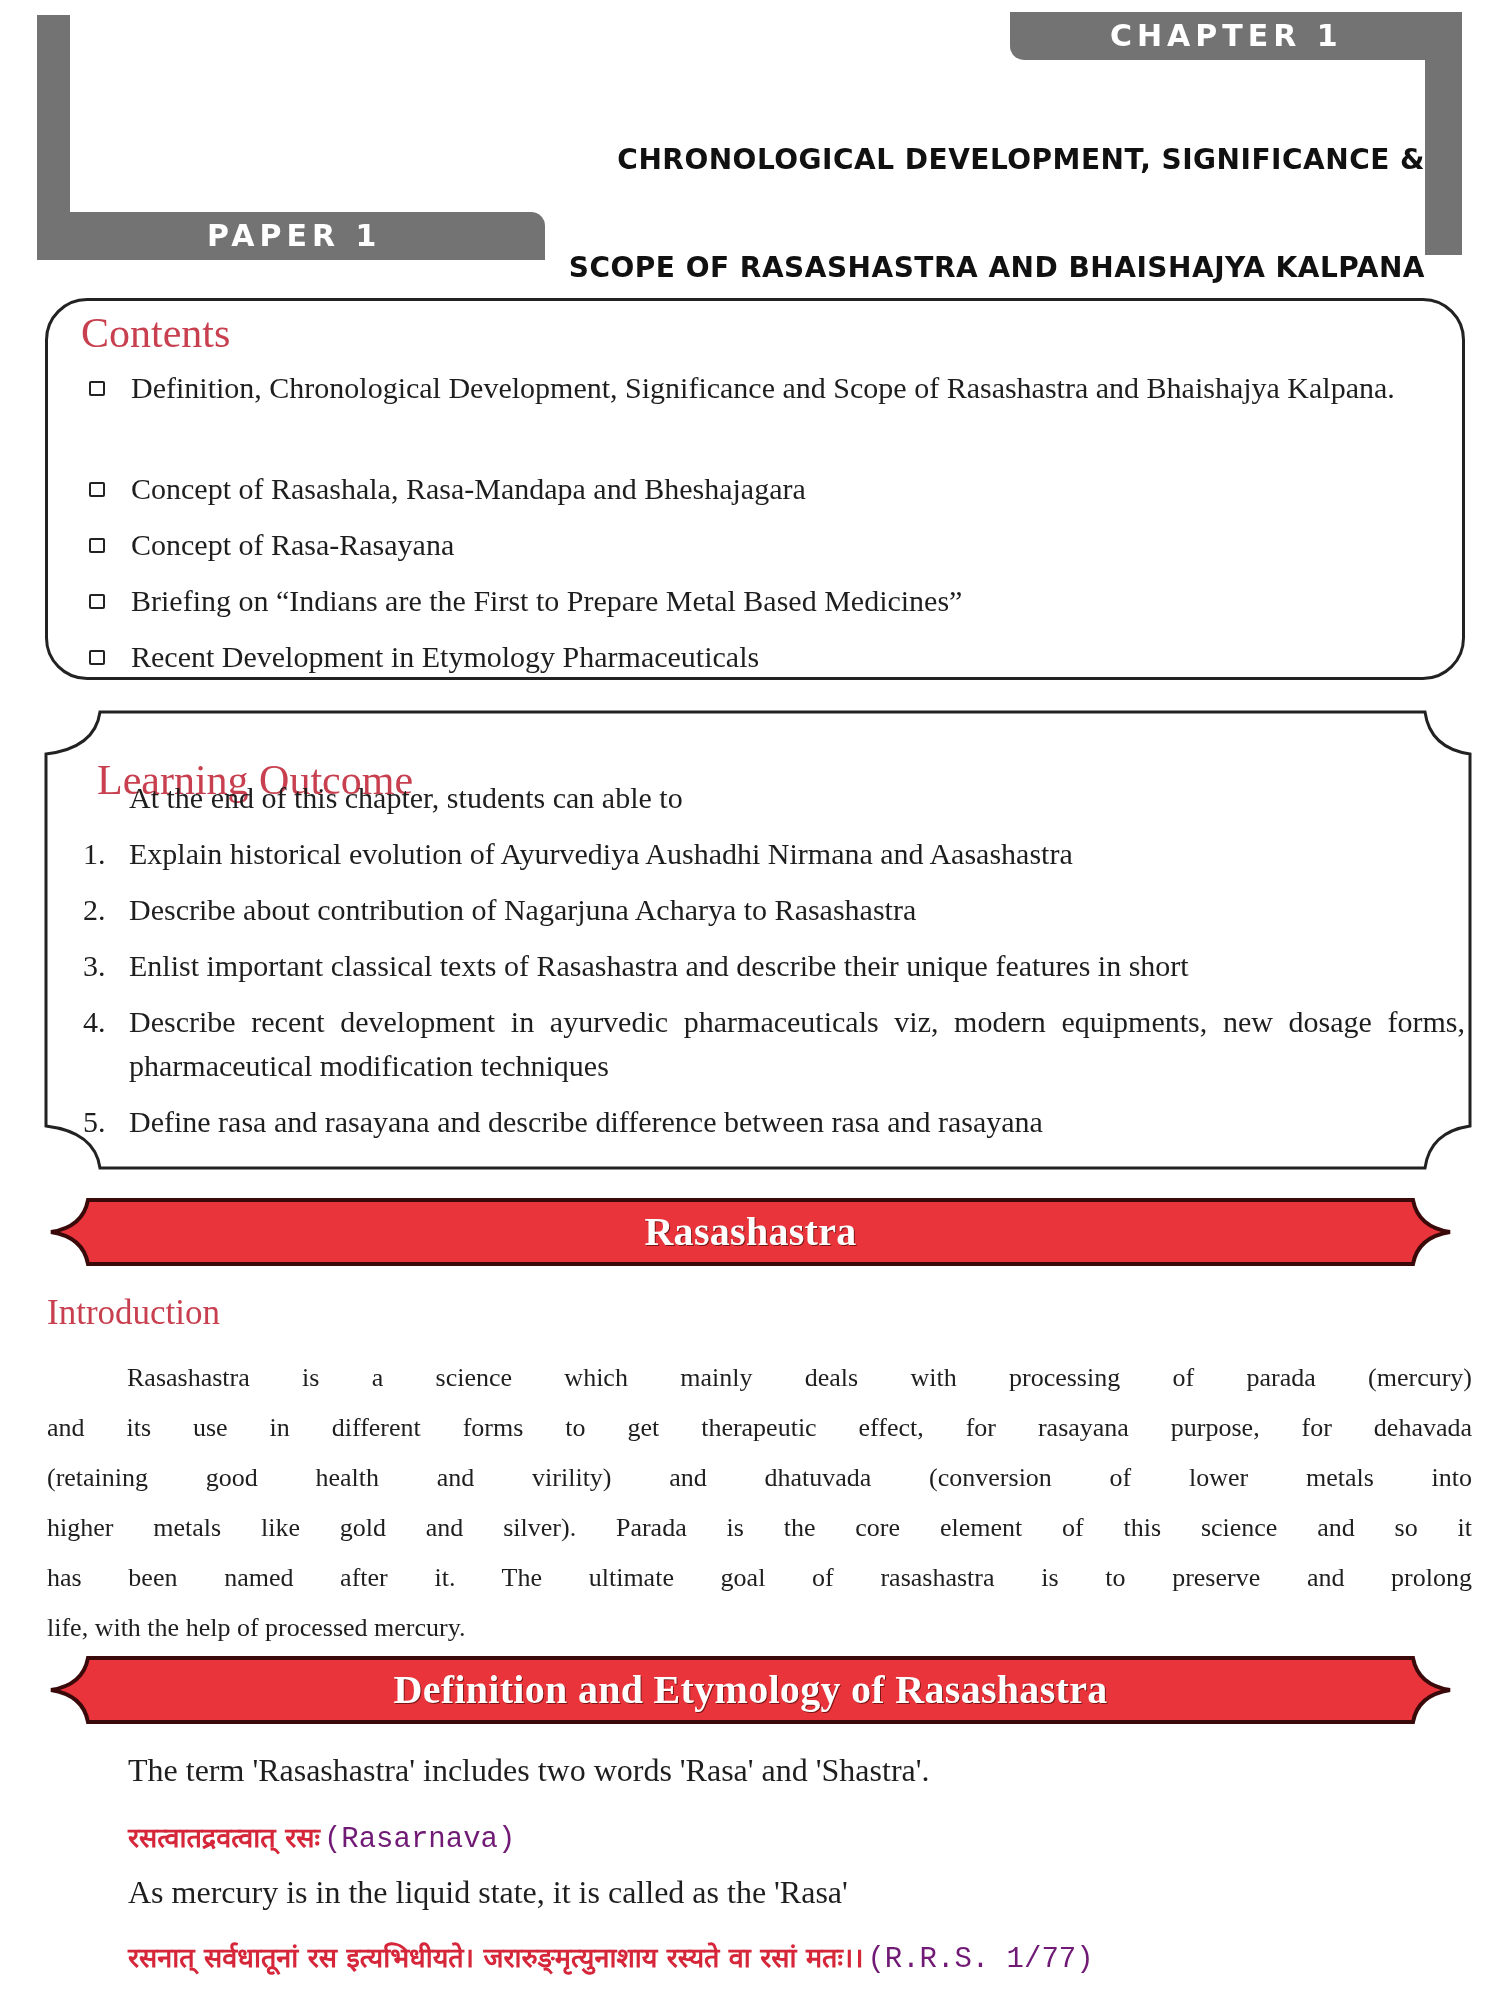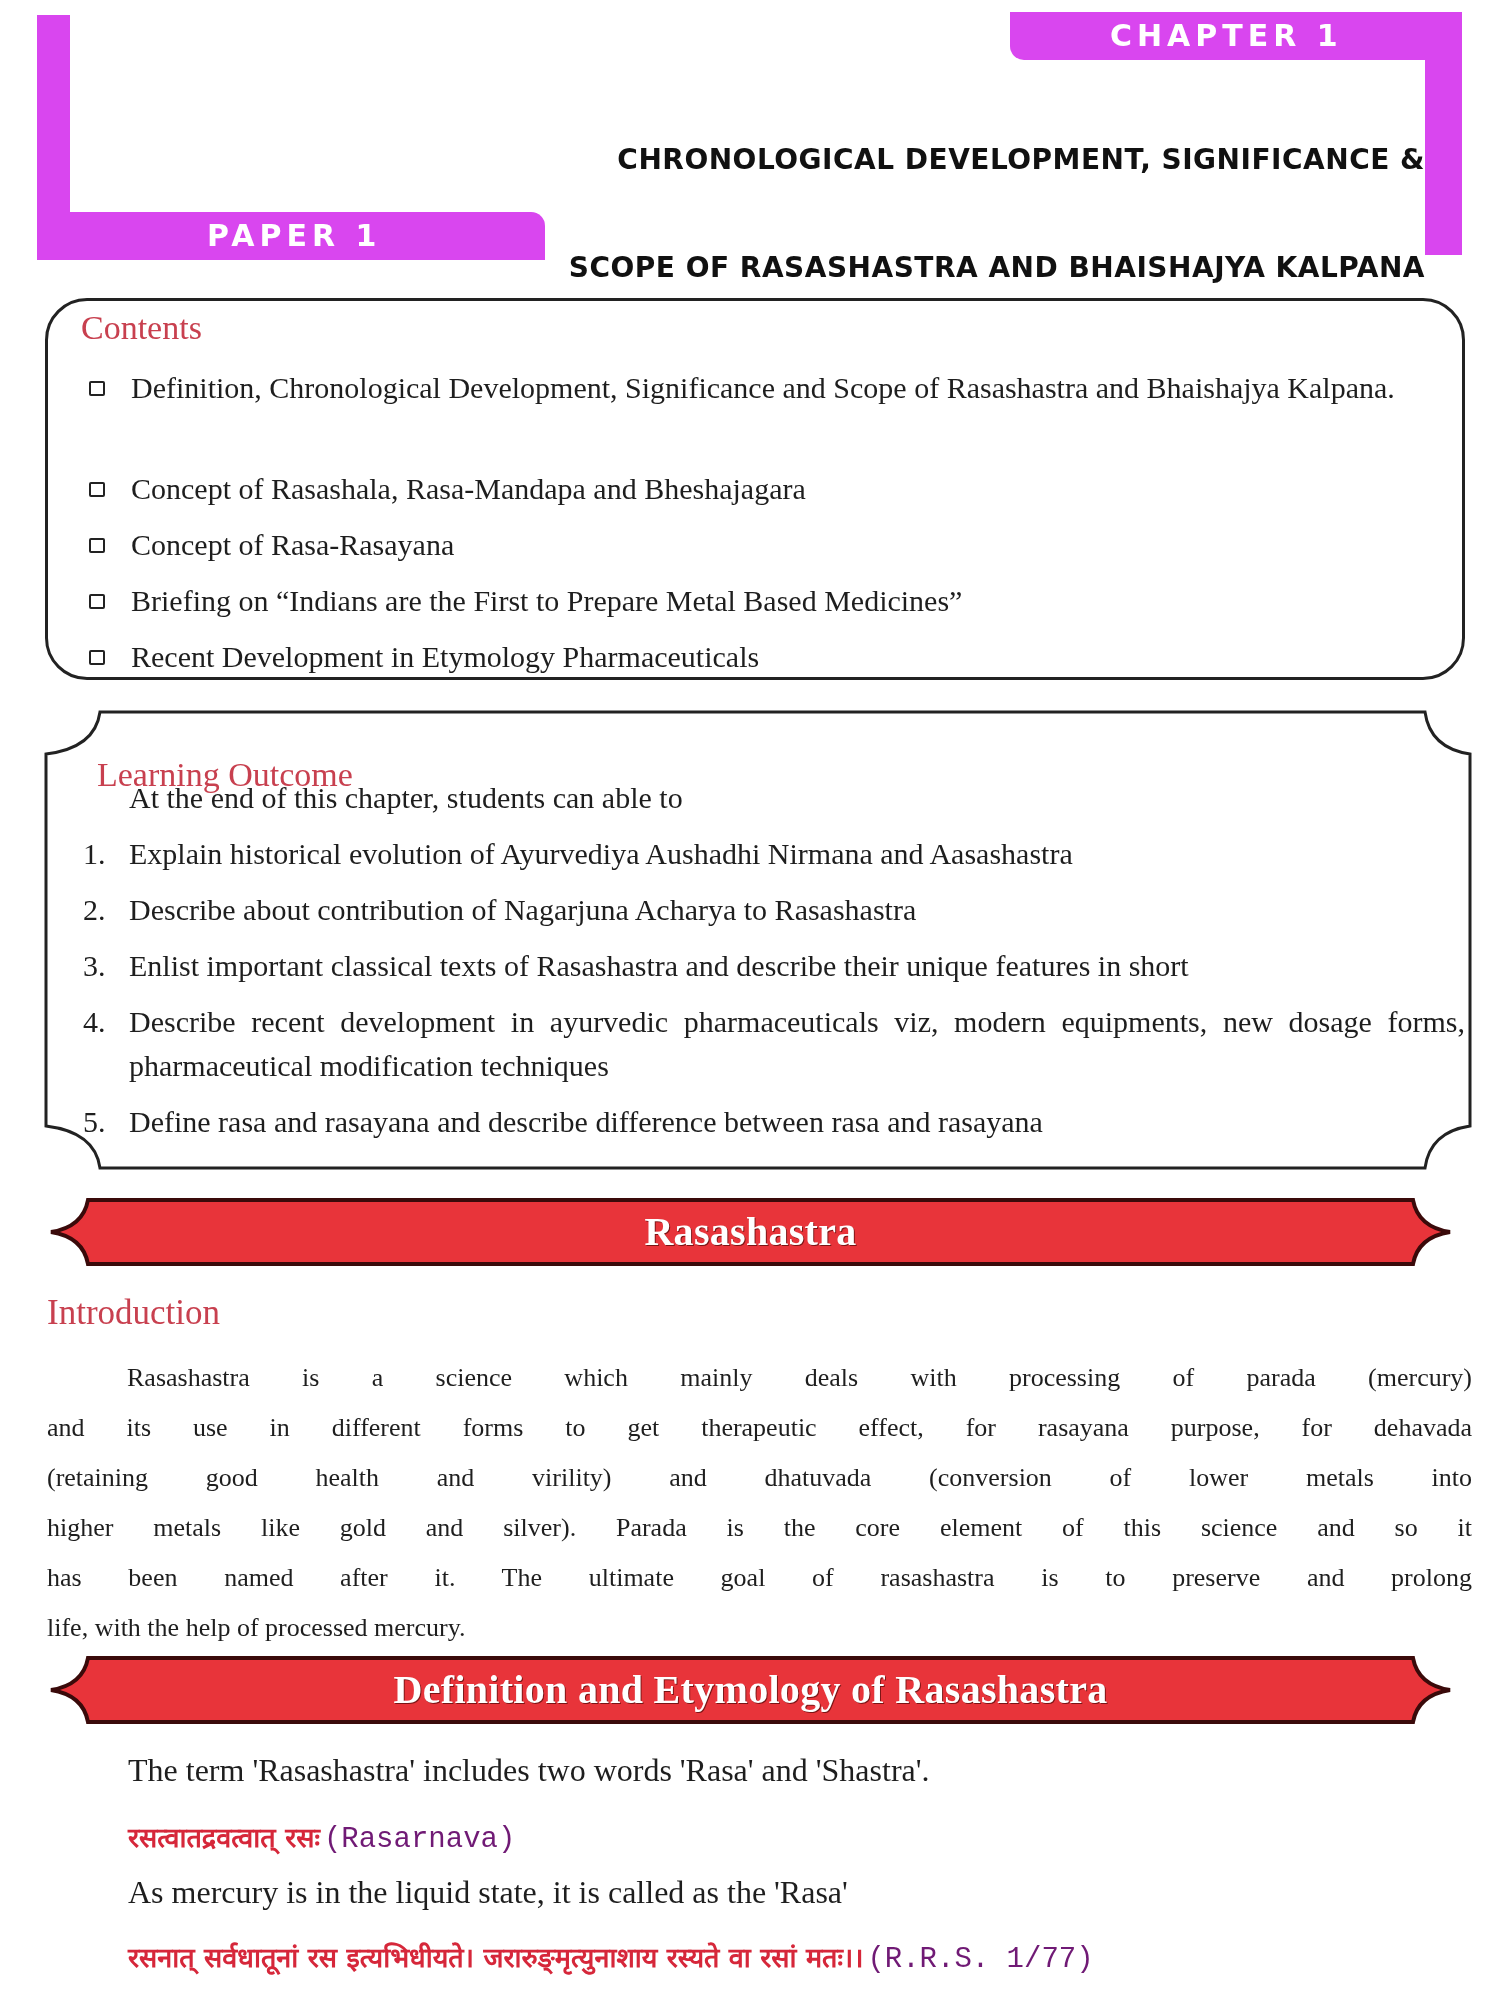--- a/index.html
+++ b/index.html
@@ -1,24 +1,24 @@
 <!DOCTYPE html>
 <html><head>
 <meta charset="utf-8">
 <style>
   html, body { margin: 0; padding: 0; }
   body { width: 1500px; height: 2000px; background: #ffffff; position: relative; overflow: hidden;
          font-family: "Liberation Serif", "DejaVu Serif", serif; color: #1e1e1e; }
   .abs { position: absolute; }
-  .red { background: #d946ef; }
+  .red { background: #737373; }
   .corner-label { color: #ffffff; font-family: "DejaVu Sans", "Liberation Sans", sans-serif; font-weight: bold;
                   letter-spacing: 5px; font-size: 30px; }
   .title-line { font-family: "DejaVu Sans", "Liberation Sans", sans-serif; font-weight: bold; font-size: 28px;
                 color: #111; text-align: right; width: 100%; letter-spacing: 0.5px; margin-top: 48px; }
-  .box-heading { color: #c8404f; font-size: 34px; font-family: "Liberation Serif", serif; }
+  .box-heading { color: #c8404f; font-size: 42px; font-family: "Liberation Serif", serif; }
   .item { font-size: 30px; line-height: 44px; position: absolute; left: 128px; right: 40px; text-align: justify; }
   .bullet { position: absolute; left: -42px; top: 15px; width: 12px; height: 11px; border: 2.5px solid #222; border-radius: 2px; }
   .num { position: absolute; left: -46px; }
   .banner { position: absolute; left: 48px; width: 1405px; height: 70px; }
   .banner svg { position: absolute; left: 0; top: 0; }
   .banner-text { position: absolute; left: 0; right: 0; top: 0; height: 70px; line-height: 70px; text-align: center;
                  color: #fff; font-size: 40px; font-weight: bold; font-family: "Liberation Serif", serif;
                  text-shadow: 1px 1px 0 #7a1515; letter-spacing: 0.3px; }
   .para-line { position: absolute; left: 47px; width: 1425px; font-size: 26px; line-height: 50px; text-align: justify;
                text-align-last: justify; white-space: nowrap; }

